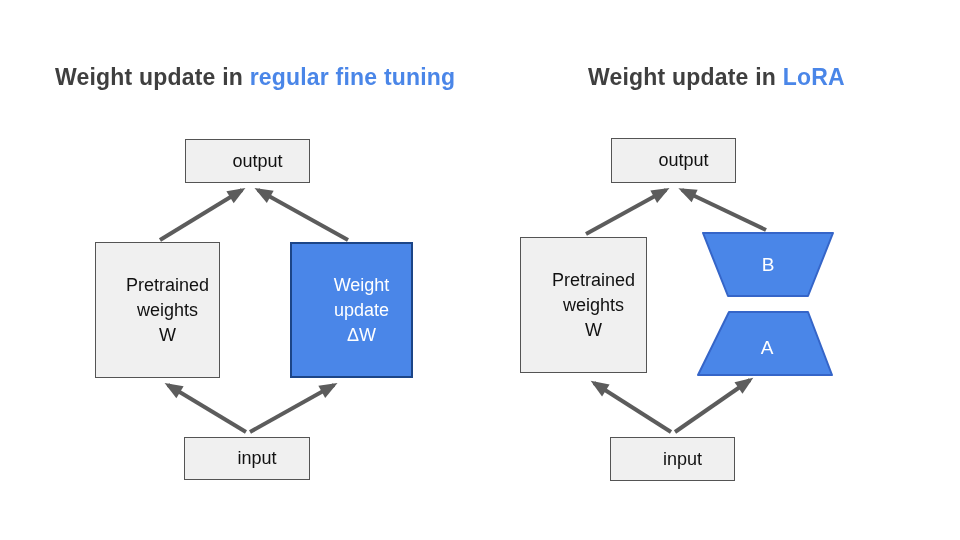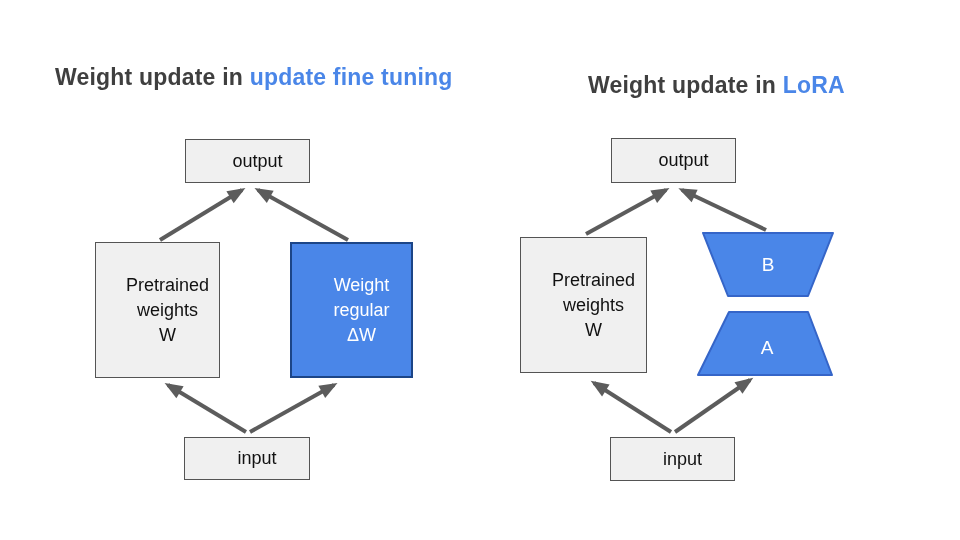--- a/index.html
+++ b/index.html
@@ -103,37 +103,37 @@
     <line class="arrow-line" x1="586" y1="234" x2="666" y2="190" marker-end="url(#ah)"></line>
     <line class="arrow-line" x1="766" y1="230" x2="682" y2="190" marker-end="url(#ah)"></line>
     <line class="arrow-line" x1="671" y1="432" x2="594" y2="383" marker-end="url(#ah)"></line>
     <line class="arrow-line" x1="675" y1="432" x2="750" y2="380" marker-end="url(#ah)"></line>
 
     <polygon class="trapezoid" points="703,233 833,233 808,296 728,296"></polygon>
     <polygon class="trapezoid" points="729,312 808,312 832,375 698,375"></polygon>
   </svg>
 
   <div class="diagram-title" style="left:55px; top:64px;">
-    <span>Weight update in </span><span class="accent">update fine tuning</span>
+    <span>Weight update in </span><span class="accent">regular fine tuning</span>
   </div>
-  <div class="diagram-title" style="left:588px; top:72px;">
+  <div class="diagram-title" style="left:588px; top:64px;">
     <span>Weight update in </span><span class="accent">LoRA</span>
   </div>
 
   <div class="box gray" style="left:185px; top:139px; width:125px; height:44px;">
     <span class="box-label">output</span>
   </div>
 
   <div class="box gray big" style="left:95px; top:242px; width:125px; height:136px;">
     <span class="box-label wrap">Pretrained weights</span>
     <span class="box-symbol">W</span>
   </div>
 
   <div class="box blue big" style="left:290px; top:242px; width:123px; height:136px;">
-    <span class="box-label wrap">Weight regular</span>
+    <span class="box-label wrap">Weight update</span>
     <span class="box-symbol">ΔW</span>
   </div>
 
   <div class="box gray" style="left:184px; top:437px; width:126px; height:43px;">
     <span class="box-label">input</span>
   </div>
 
   <div class="box gray" style="left:611px; top:138px; width:125px; height:45px;">
     <span class="box-label">output</span>
   </div>

